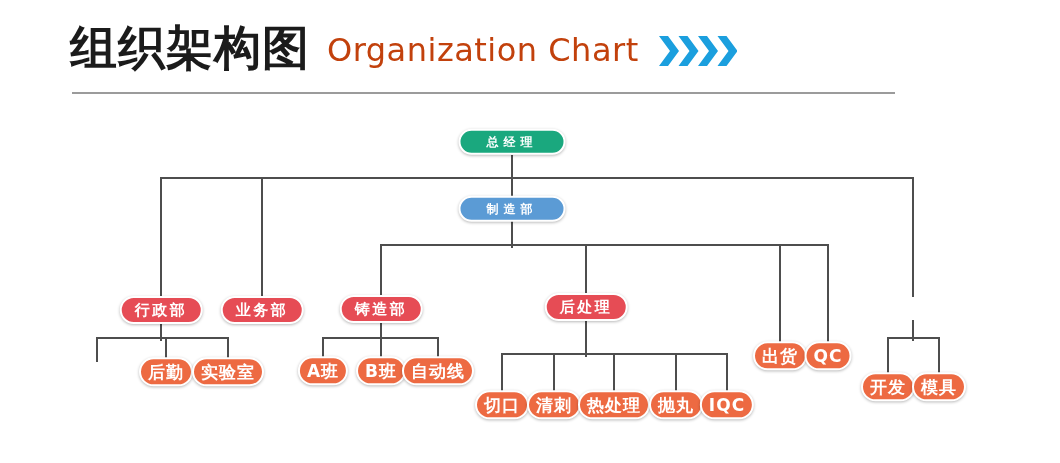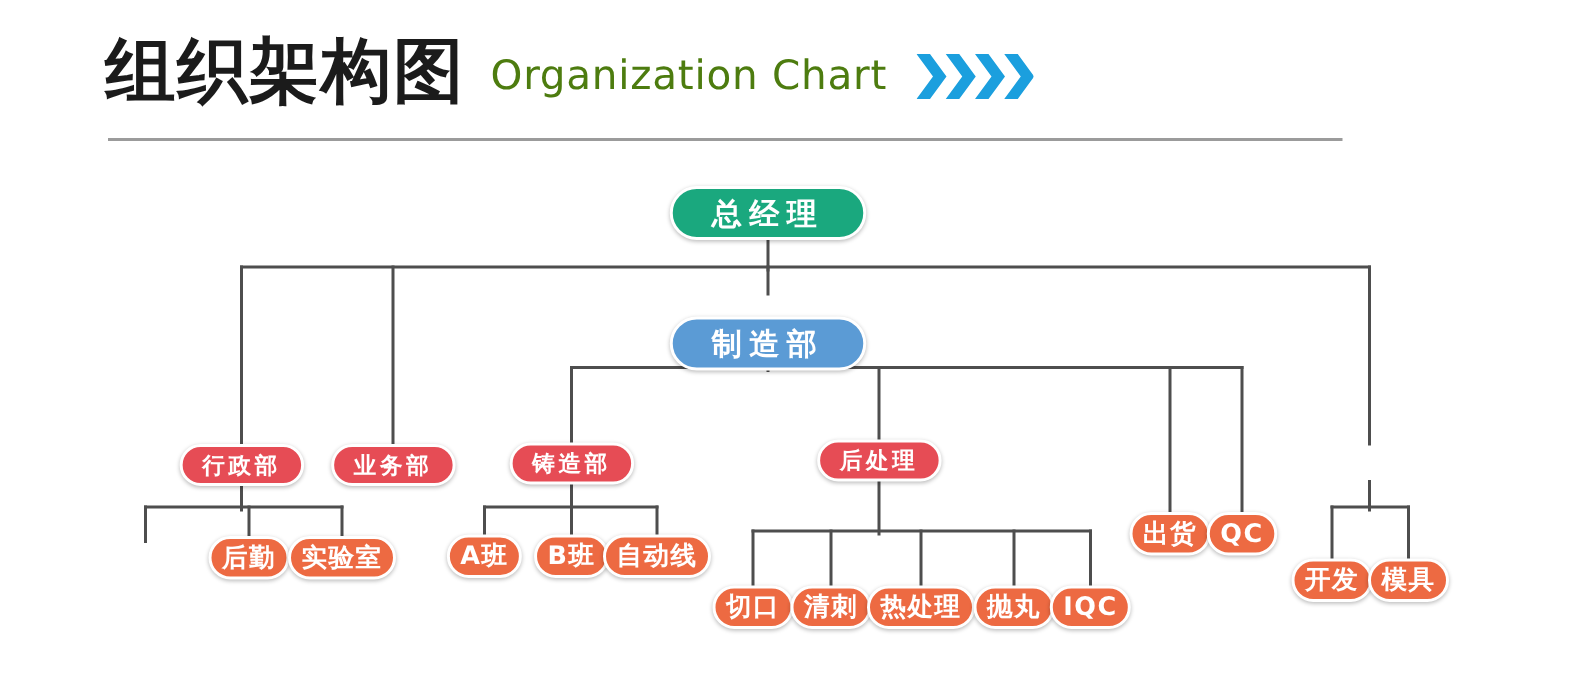--- a/index.html
+++ b/index.html
@@ -6,36 +6,36 @@
     --c-top:#1aa87e; --c-mfg:#5b9bd5; --c-dept:#e64c55; --c-team:#ed6a42;
     --c-line:#4e4e4e; --c-chevron:#1b9fde; --c-underline:#9b9b9b;
   }
   *{margin:0;padding:0;box-sizing:border-box;}
   html,body{background:#ffffff;}
   body{font-family:"DejaVu Sans","Liberation Sans",sans-serif;}
   .page{position:relative;width:1060px;height:451px;background:#ffffff;overflow:hidden;}
 
   .header{position:absolute;left:70px;top:16px;height:62px;display:flex;align-items:center;}
   .title-zh{font-size:47px;font-weight:900;color:#1b1b1b;letter-spacing:1px;line-height:1;}
-  .title-en{font-size:27px;color:#4d7c0f;margin-left:17px;margin-top:6px;letter-spacing:0.5px;}
+  .title-en{font-size:32px;color:#c2410c;margin-left:17px;margin-top:6px;letter-spacing:0.5px;}
   .chevrons{margin-left:20px;margin-top:8px;color:var(--c-chevron);}
   .underline{position:absolute;left:72px;top:92px;width:823px;height:2px;background:var(--c-underline);}
 
   .chart{position:absolute;left:0;top:0;width:1060px;height:463px;}
   .cline{position:absolute;background:var(--c-line);z-index:1;}
 
   .pill{
     position:absolute;z-index:2;transform:translate(-50%,-50%);
     border-radius:999px;color:#ffffff;font-weight:bold;text-align:center;
     white-space:nowrap;line-height:1.2;border:2.5px solid #ffffff;
     box-shadow:0 1px 3px rgba(0,0,0,0.28);
   }
-  .pill.lg{font-size:20px;padding:4px 26px;letter-spacing:5px;background:var(--c-dept);}
+  .pill.lg{font-size:12px;padding:4px 26px;letter-spacing:5px;background:var(--c-dept);}
   .pill.top{background:var(--c-top);}
-  .pill.mfg{background:var(--c-mfg);margin-top:20px;}
+  .pill.mfg{background:var(--c-mfg);}
   .pill.dept{font-size:15px;padding:3px 13px;letter-spacing:2.5px;background:var(--c-dept);}
   .pill.team{font-size:17px;padding:2.5px 7px;letter-spacing:1px;background:var(--c-team);}
   .pill.team-sm{font-size:11px;padding:3.5px 5px;letter-spacing:0.5px;}
 </style>
 </head>
 <body>
 
 <div class="page">
 
   <div class="header">

